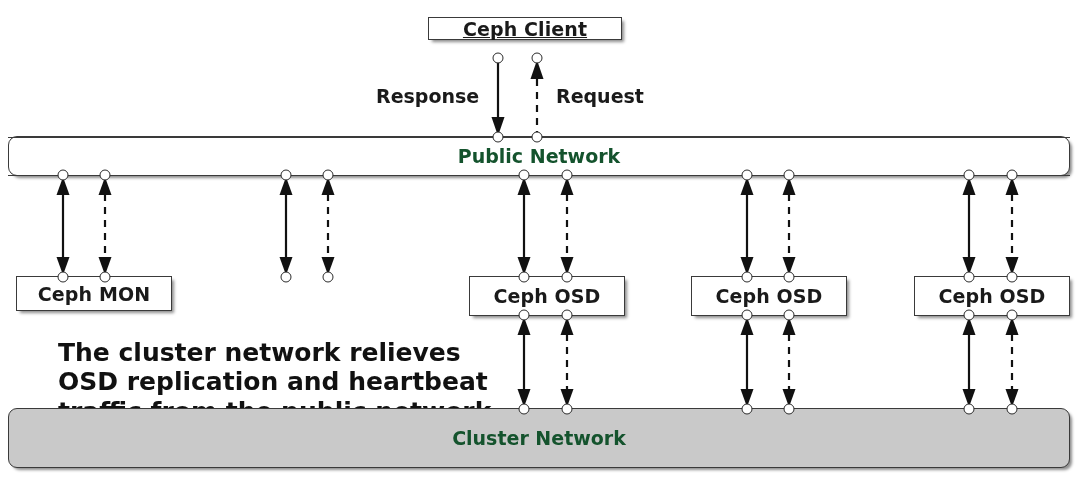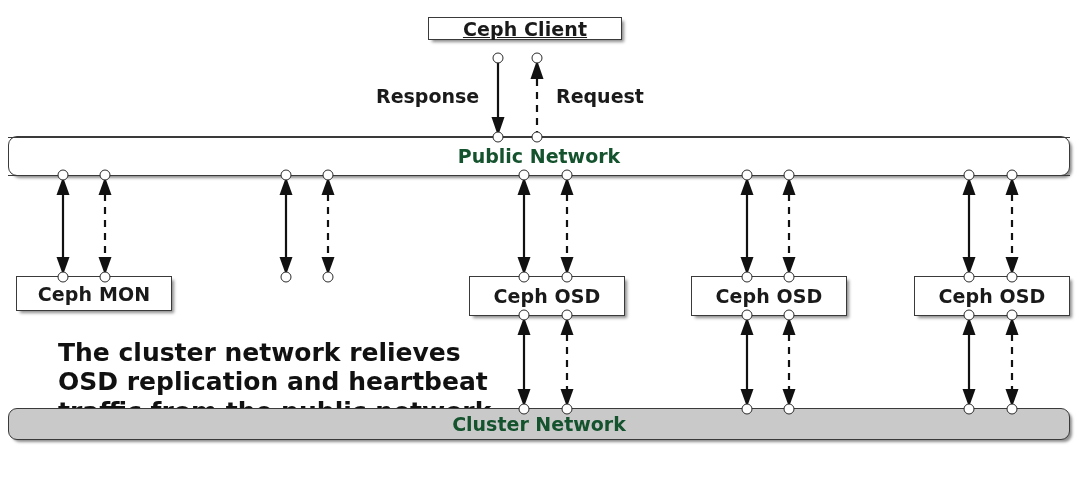--- a/index.html
+++ b/index.html
@@ -293,21 +293,21 @@
     </svg>
   </div>
   <div class="arrow" style="left:1004px; top:316px;">
     <svg width="18" height="92" viewBox="0 0 18 92">
       <line x1="8" y1="18" x2="8" y2="74" stroke="#111" stroke-width="2.2" stroke-dasharray="7,6"></line>
       <polygon points="8,1 1.5,19 14.5,19" fill="#111"></polygon>
       <polygon points="8,91 1.5,73 14.5,73" fill="#111"></polygon>
     </svg>
   </div>
 
-  <div class="netbar cluster" style="left:8px; top:408px; width:1062px; height:32px;">
+  <div class="netbar cluster" style="left:8px; top:408px; width:1062px; height:60px;">
     <span>Cluster Network</span>
   </div>
   <div class="port" style="left:524px;  top:409px;"></div>
   <div class="port" style="left:567px;  top:409px;"></div>
   <div class="port" style="left:747px;  top:409px;"></div>
   <div class="port" style="left:789px;  top:409px;"></div>
   <div class="port" style="left:969px;  top:409px;"></div>
   <div class="port" style="left:1012px; top:409px;"></div>
 
 </div>

